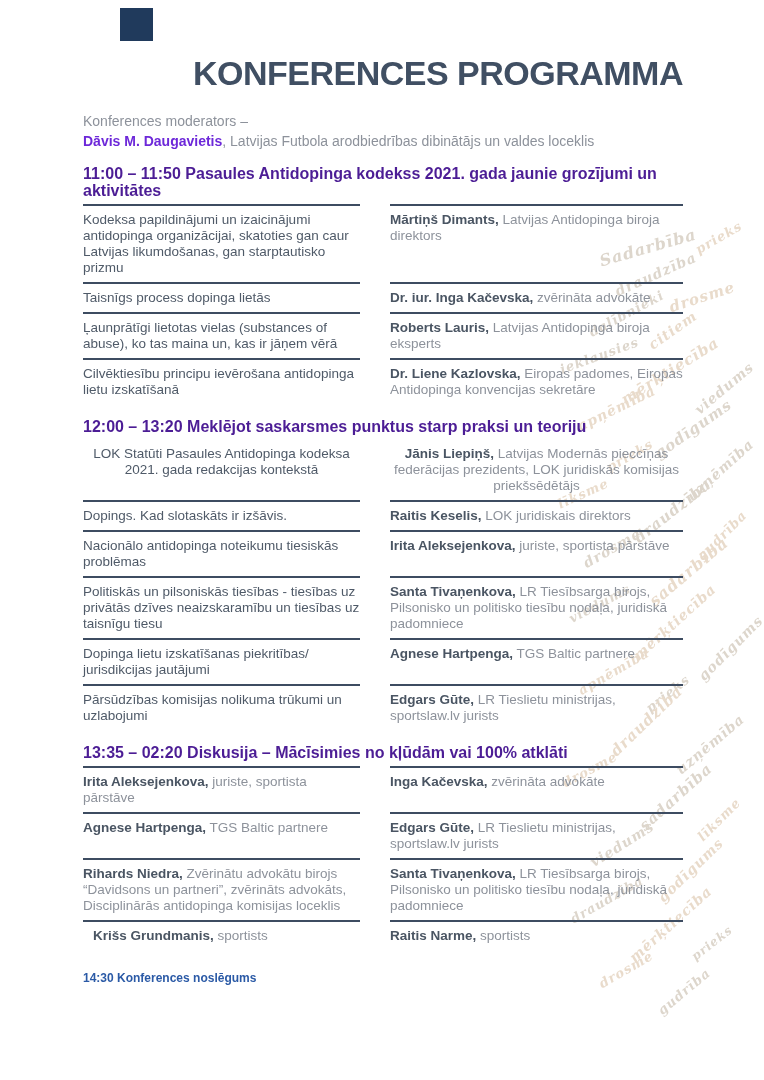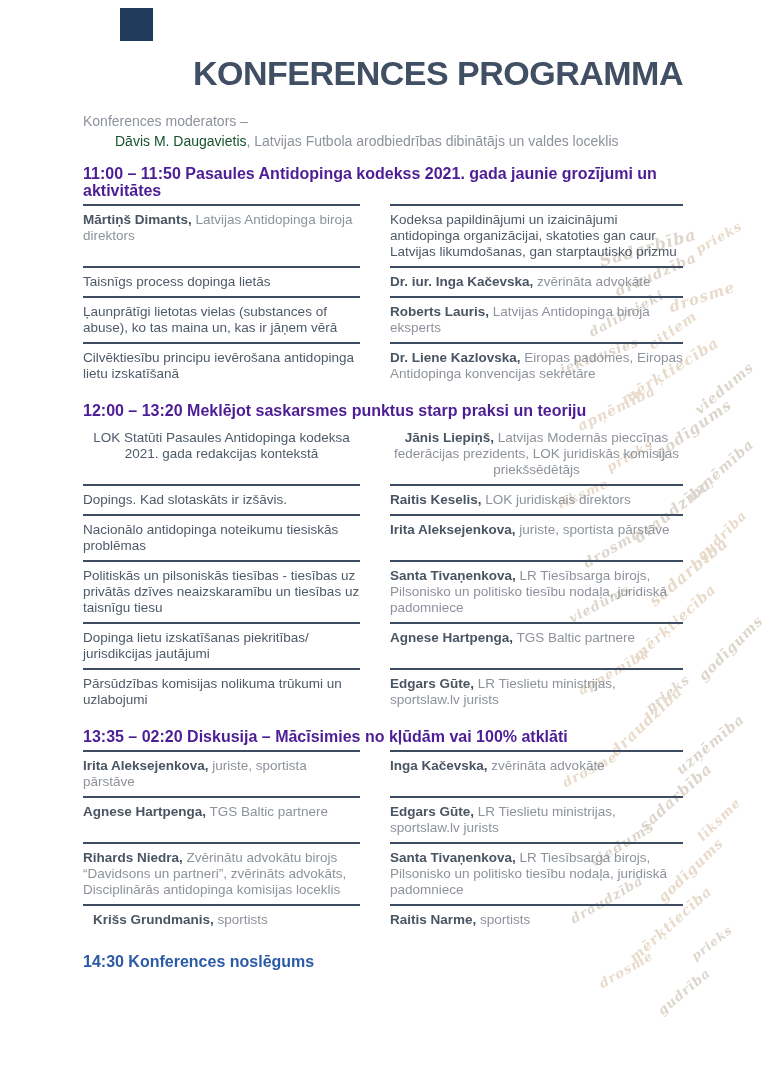--- a/index.html
+++ b/index.html
@@ -20,40 +20,40 @@
   .wm-b{color:#e9dbcb;}
   
   .logo-square{position:absolute;left:120px;top:8px;width:33px;height:33px;background:#203a5c;}
   
   .content{position:absolute;left:83px;top:0;width:600px;}
   .page-title{
     margin:55px 0 0 0;font-size:34px;line-height:36px;font-weight:bold;
     color:#41506 3;color:#41506e;color:#404f63;letter-spacing:-0.5px;text-align:right;
   }
   .moderator{margin-top:20px;font-size:14px;line-height:20px;color:#8d929b;}
-  .moderator .name{font-weight:normal;color:#14532d;margin-left:32px;}
+  .moderator .name{font-weight:bold;color:#6d28d9;}
   .section-header{
     margin:14px 0 0 0;font-size:16px;line-height:17px;font-weight:bold;color:#4c1d95;
   }
   .rows{margin-top:5px;}
   .row{
     display:grid;grid-template-columns:277px 1fr;column-gap:30px;
   }
   .row .cell{
     border-top:2px solid #3d4c61;
     padding:6px 0 6px 0;
     font-size:13.5px;line-height:16px;
   }
   .row.no-rule .cell{border-top:none;text-align:center;}
   .row.spaced{margin-top:16px;}
   .topic{color:#4f5a68;}
   .speaker .name{font-weight:bold;color:#4a5563;}
   .speaker .desc{color:#8d929b;}
   .cell.indent{padding-left:10px;}
-  .closing-header{margin:18px 0 0 0;font-size:16px;line-height:20px;font-weight:bold;color:#2b5aa6;}
+  .closing-header{margin:18px 0 0 0;font-size:12px;line-height:20px;font-weight:bold;color:#2b5aa6;}
 </style>
 </head>
 <body>
 
 <div class="wm-layer">
   <span class="wm wm-a" style="left:598px;top:238px;font-size:16px;transform:rotate(-16deg)">Sadarbība</span>
   <span class="wm wm-b" style="left:693px;top:230px;font-size:13px;transform:rotate(-30deg)">prieks</span>
   <span class="wm wm-a" style="left:612px;top:266px;font-size:14px;transform:rotate(-24deg)">draudzība</span>
   <span class="wm wm-b" style="left:668px;top:288px;font-size:15px;transform:rotate(-18deg)">drosme</span>
   <span class="wm wm-a" style="left:585px;top:306px;font-size:13px;transform:rotate(-28deg)">dalībnieki</span>
@@ -96,22 +96,22 @@
   <h1 class="page-title">KONFERENCES PROGRAMMA</h1>
 
   <div class="moderator">
     <div>Konferences moderators –</div>
     <div><span class="name">Dāvis M. Daugavietis</span><span>, Latvijas Futbola arodbiedrības dibinātājs un valdes loceklis</span></div>
   </div>
 
   <p class="section-header">11:00 – 11:50 Pasaules Antidopinga kodekss 2021. gada jaunie grozījumi un aktivitātes</p>
   <div class="rows">
     <div class="row">
+      <div class="cell topic">Kodeksa papildinājumi un izaicinājumi antidopinga organizācijai, skatoties gan caur Latvijas likumdošanas, gan starptautisko prizmu</div>
       <div class="cell speaker"><span class="name">Mārtiņš Dimants,</span> <span class="desc">Latvijas Antidopinga biroja direktors</span></div>
-      <div class="cell topic">Kodeksa papildinājumi un izaicinājumi antidopinga organizācijai, skatoties gan caur Latvijas likumdošanas, gan starptautisko prizmu</div>
     </div>
     <div class="row">
       <div class="cell topic">Taisnīgs process dopinga lietās</div>
       <div class="cell speaker"><span class="name">Dr. iur. Inga Kačevska,</span> <span class="desc">zvērināta advokāte</span></div>
     </div>
     <div class="row">
       <div class="cell topic">Ļaunprātīgi lietotas vielas (substances of abuse), ko tas maina un, kas ir jāņem vērā</div>
       <div class="cell speaker"><span class="name">Roberts Lauris,</span> <span class="desc">Latvijas Antidopinga biroja eksperts</span></div>
     </div>
     <div class="row">

